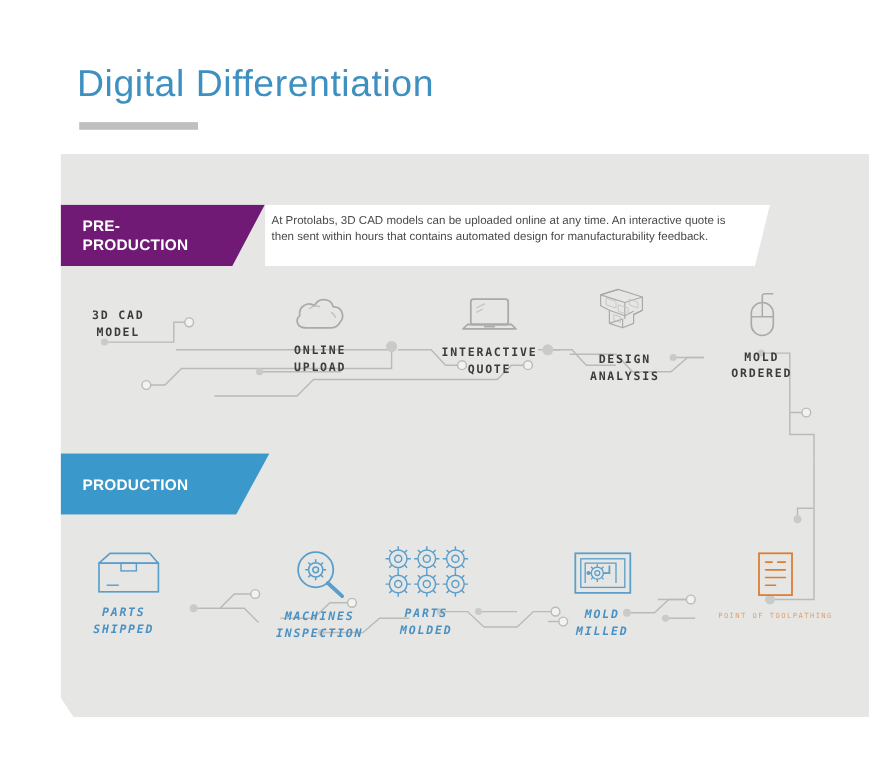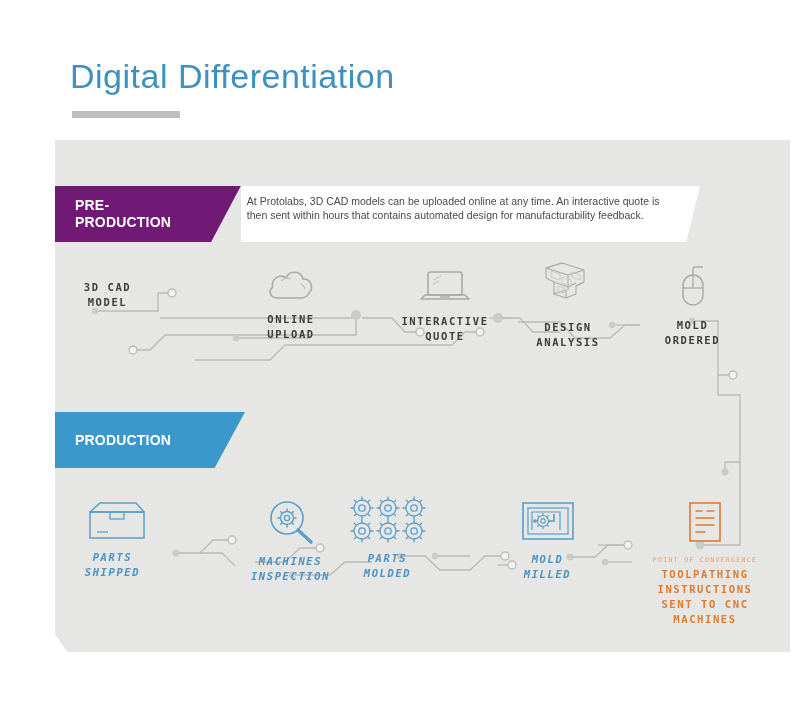--- a/index.html
+++ b/index.html
@@ -326,20 +326,16 @@
     <svg class="icon" width="40" height="48" viewBox="0 0 40 48">
       <rect x="5" y="3" width="30" height="38" fill="none" stroke="#e07b2e" stroke-width="1.6"></rect>
       <g stroke="#e07b2e" stroke-width="1.5" stroke-linecap="round">
         <path d="M11 11 L17 11"></path>
           <path d="M22 11 L29 11"></path>
         <path d="M11 18 L29 18"></path>
         <path d="M11 25 L29 25"></path>
         <path d="M11 32 L20 32"></path>
       </g>
     </svg>
-    <div class="convergence">POINT  OF  CONVERGENCE</div>
-    <div class="label">TOOLPATHING
-INSTRUCTIONS
-SENT TO CNC
-MACHINES</div>
+    <div class="convergence">POINT  OF  TOOLPATHING</div>
   </div>
 
 </div>
 
 </body></html>

